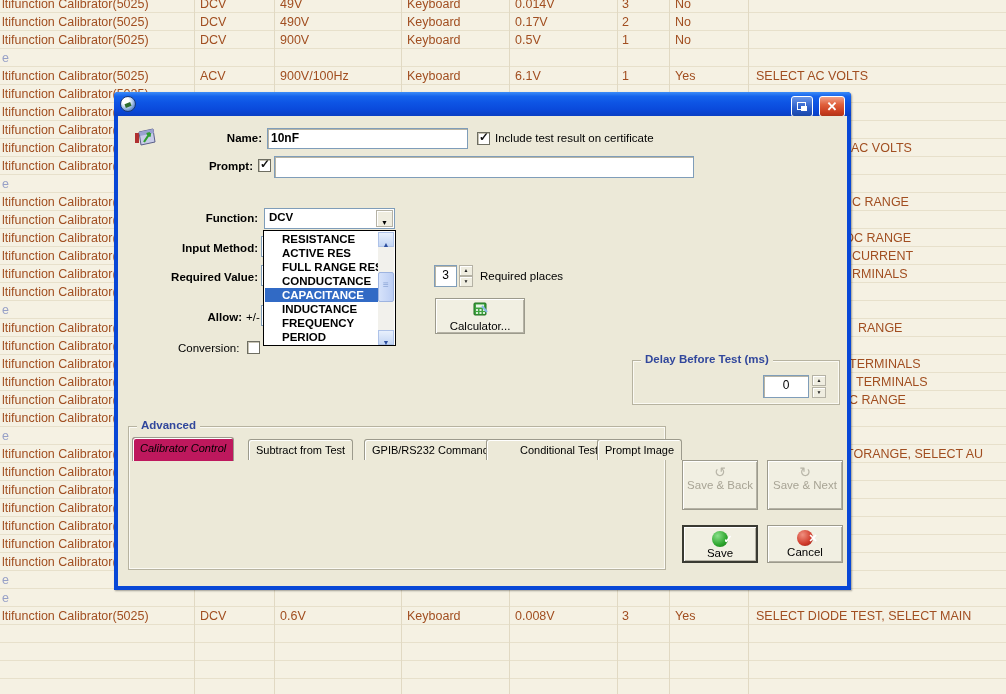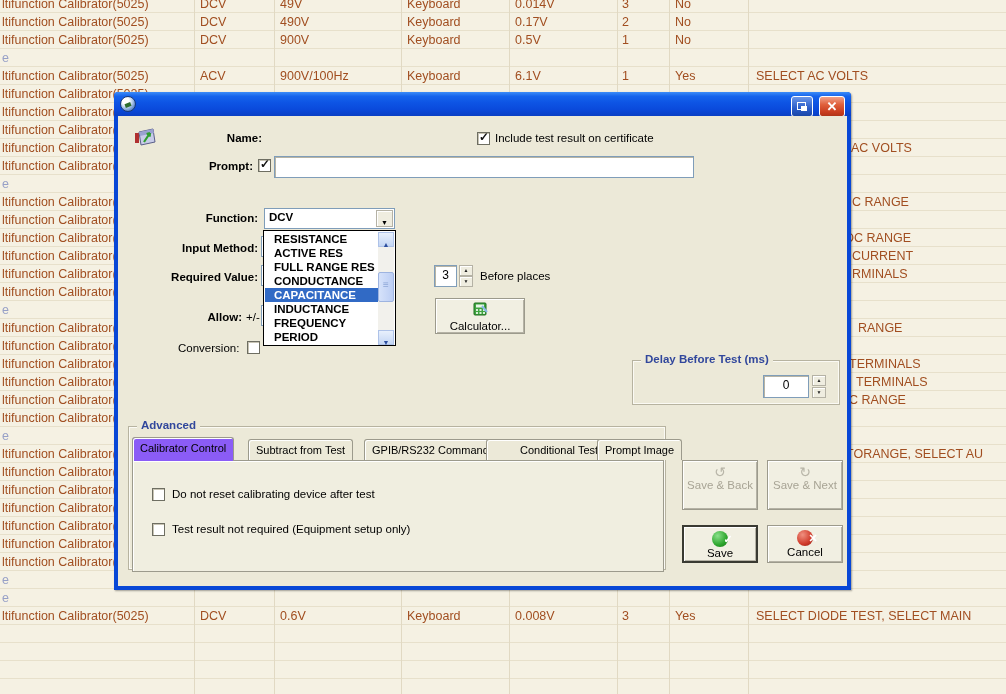--- a/index.html
+++ b/index.html
@@ -67,21 +67,21 @@
   .drop-btn span { font-size:7px; line-height:16px; color:#000; }
 
   
   .covered { position:absolute; left:147px; width:118px; height:21px;
     background:#fff; border:1px solid #7F9DB9; }
 
   
   #dd-list { position:absolute; left:149px; top:138px; width:133px; height:116px;
     background:#fff; border:1px solid #000; z-index:5; }
   .dd-item { position:absolute; left:1px; width:114px; height:14px;
-    font-size:11.5px; font-weight:bold; line-height:14px; padding-left:9px;
+    font-size:11.5px; font-weight:bold; line-height:14px; padding-left:17px;
     color:#000; white-space:nowrap; }
   .dd-item.sel { background:#316AC5; color:#fff; }
   #dd-sb { position:absolute; right:1px; top:1px; width:16px; height:113px; background:#F2F1EC; }
   .sb-btn { position:absolute; left:0; width:16px; height:15px; border:1px solid #AEC2E8;
     background:linear-gradient(to bottom,#E8F0FC,#C4D6F4); text-align:center; }
   .sb-btn span { font-size:7px; line-height:13px; color:#2C4E9E; }
   #sb-thumb { position:absolute; left:0; top:40px; width:16px; height:30px;
     border:1px solid #9EB4E0; border-radius:2px;
     background:linear-gradient(to right,#D6E2FA,#BCCEF4); }
   #sb-thumb:after { content:"≡"; position:absolute; left:4px; top:6px; font-size:10px; color:#8FA8D8; }
@@ -101,21 +101,21 @@
   
   .grp { position:absolute; border:1px solid #B7B3A0;
     box-shadow:inset 0 0 0 1px #FBFAF4; }
   .grp-lbl { position:absolute; top:-8px; left:8px; background:#ECE9D8; padding:0 4px;
     font-size:11.5px; font-weight:bold; color:#31479C; white-space:nowrap; }
 
   
   .tab { position:absolute; top:0; height:21px; line-height:20px; font-size:11px;
     padding:0 7px; background:#ECE9D8; border:1px solid #9C9A8C; border-bottom:none;
     border-radius:3px 3px 0 0; box-shadow:inset 1px 1px 0 #fff; white-space:nowrap; color:#000; }
-  .tab.active { height:24px; top:-2px; z-index:3; background:#8b5cf6; }
+  .tab.active { height:24px; top:-2px; z-index:3; background:#be185d;font-style:italic; }
   #tab-panel { position:absolute; left:3px; top:33px; width:532px; height:112px;
     background:#F0EEE0; border:1px solid #9C9A8C; box-shadow:inset 1px 1px 0 #fff; }
 
   
   .act-btn { position:absolute; width:76px; background:#F1EFE2; border:1px solid #9C9A8C;
     box-shadow:inset 1px 1px 0 #fff, inset -1px -1px 0 #B5B2A5; text-align:center; }
   .act-btn .ic { display:block; margin:4px auto 0; }
   .act-btn .t { display:block; font-size:11.5px; color:#000; }
   .act-btn.disabled .t { color:#A8A495; }
   .act-btn.disabled .ic { color:#B8B5A8; font-size:14px; line-height:14px; }
@@ -310,20 +310,21 @@
   <div id="client"></div>
 
   <svg id="cube-ico" viewBox="0 0 26 26">
     <rect x="2" y="9" width="4" height="10" fill="#B03030"></rect>
     <polygon points="6,8 20,5 22,18 8,21" fill="#C8CCE8" stroke="#5A5E88" stroke-width="1"></polygon>
     <polygon points="6,8 20,5 21,9 7,12" fill="#9AA2D0"></polygon>
     <path d="M11 18 L17 9 M17 9 l-3.4 1 M17 9 l-0.4 3.6" stroke="#2E9E2E" stroke-width="2.2" fill="none"></path>
   </svg>
 
   <div class="lbl" style="left:60px; top:40px; width:88px; text-align:right;">Name:</div>
+  <div class="txt sunken" style="left:153px; top:36px; width:201px; height:21px; font-weight:bold;">10nF</div>
   <div class="cb" style="left:363px; top:40px;">
     <span class="mark">✓</span>
   </div>
   <div class="lbl-n" style="left:381px; top:40px;">Include test result on certificate</div>
 
   <div class="lbl" style="left:79px; top:68px; width:60px; text-align:right;">Prompt:</div>
   <div class="cb" style="left:144px; top:67px;">
     <span class="mark">✓</span>
   </div>
   <div class="txt sunken" style="left:160px; top:64px; width:420px; height:22px;"></div>
@@ -363,21 +364,21 @@
     </div>
   </div>
 
   <div class="txt sunken" style="left:320px; top:173px; width:23px; height:22px; text-align:center;">3</div>
   <div class="spin" style="left:345px; top:173px;">
       <span>▲</span>
     </div>
   <div class="spin" style="left:345px; top:184px;">
       <span>▼</span>
     </div>
-  <div class="lbl-n" style="left:366px; top:178px;">Before places</div>
+  <div class="lbl-n" style="left:366px; top:178px;">Required places</div>
 
   <div id="calc-btn">
     <svg class="ic" width="15" height="14" viewBox="0 0 15 14">
       <rect x="1" y="1" width="12" height="12" rx="1" fill="#3FA43F" stroke="#1E6E1E"></rect>
       <rect x="3" y="2.5" width="8" height="3" fill="#E8F4E8"></rect>
       <g fill="#D8EED8">
         <rect x="3" y="7" width="2" height="2"></rect>
           <rect x="6.5" y="7" width="2" height="2"></rect>
           <rect x="10" y="7" width="2" height="2"></rect>
         <rect x="3" y="10" width="2" height="2"></rect>
@@ -402,26 +403,20 @@
 
   <div class="grp" style="left:14px; top:334px; width:538px; height:144px;">
     <div class="grp-lbl">Advanced</div>
     <div id="adv-tabs" style="position:absolute; left:3px; top:12px; height:22px;">
         <div class="tab active" style="left: 0px;">Calibrator Control</div>
         <div class="tab" style="left: 116px;">Subtract from Test</div>
         <div class="tab" style="left: 232px;">GPIB/RS232 Commands</div>
         <div class="tab" style="left: 354px; padding-left: 33px;">Conditional Tests</div>
         <div class="tab" style="left: 465px;">Prompt Image</div>
       </div>
-    <div id="tab-panel">
-      <div class="cb" style="left:19px; top:27px;"></div>
-      <div class="lbl-n" style="left:39px; top:27px;">Do not reset calibrating device after test</div>
-      <div class="cb" style="left:19px; top:62px;"></div>
-      <div class="lbl-n" style="left:39px; top:62px;">Test result not required (Equipment setup only)</div>
-    </div>
   </div>
 
   <div class="act-btn disabled" style="left:568px; top:368px; height:50px;">
     <span class="ic">↺</span>
     <span class="t">Save &amp; Back</span>
   </div>
   <div class="act-btn disabled" style="left:653px; top:368px; height:50px;">
     <span class="ic">↻</span>
     <span class="t">Save &amp; Next</span>
   </div>

